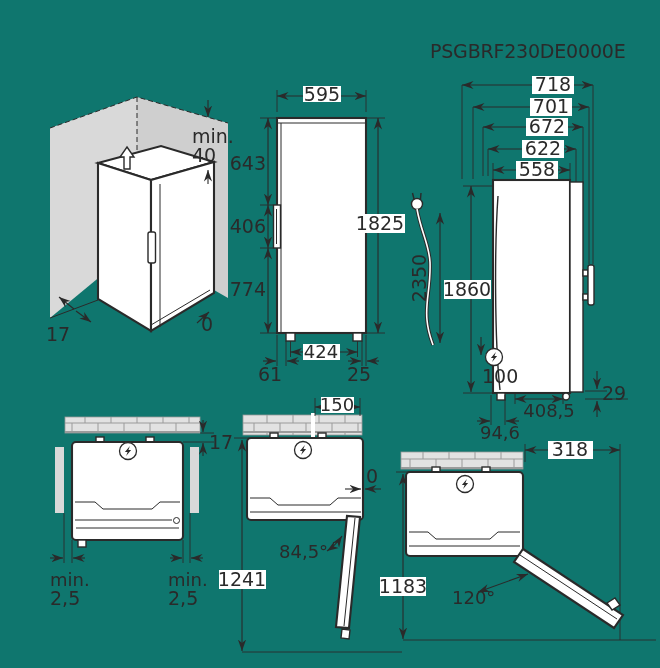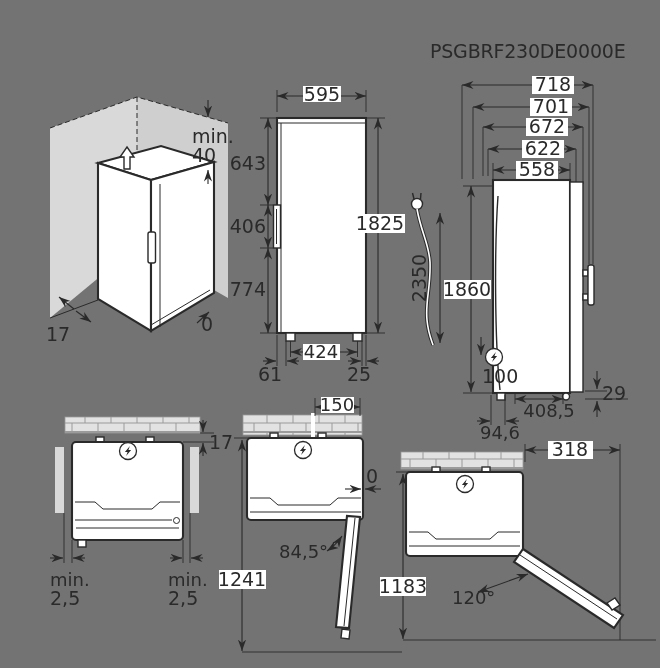--- a/index.html
+++ b/index.html
@@ -1,16 +1,16 @@
 <!DOCTYPE html>
 <html><head>
 <meta charset="utf-8">
 <style>
   html,body{margin:0;padding:0;background:#fff;}
-  #stage{position:relative;width:660px;height:668px;background:#737373;overflow:hidden;}
+  #stage{position:relative;width:660px;height:668px;background:#0f766e;overflow:hidden;}
   svg{display:block;}
   text{font-family:"DejaVu Sans","Liberation Sans",sans-serif;fill:#2a2a2a;}
   .t19{font-size:19px;}
   .t18{font-size:18px;}
   .ttl{font-size:19px;letter-spacing:-0.2px;}
   .ln{stroke:#2a2a2a;fill:none;}
   .w2{stroke-width:2.1;}
   .w15{stroke-width:1.4;}
   .w1{stroke-width:1;}
   .thin{stroke-width:0.9;}

